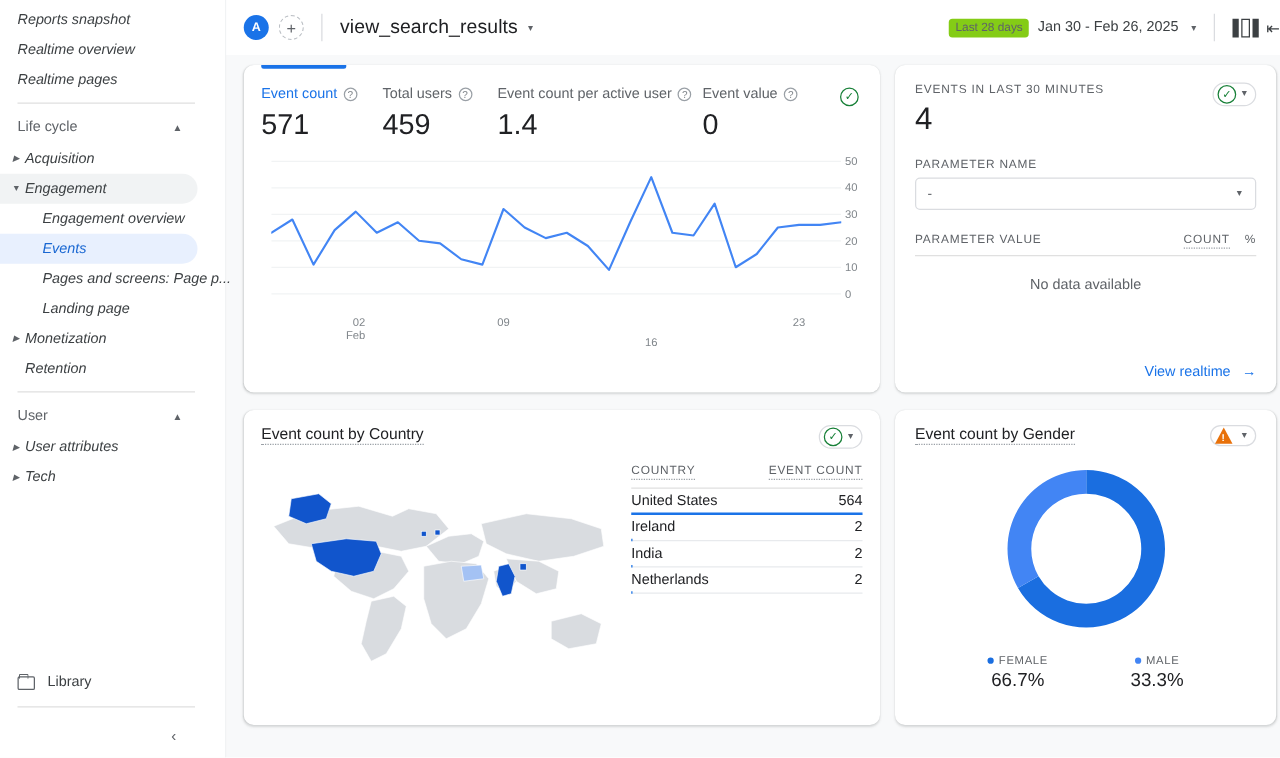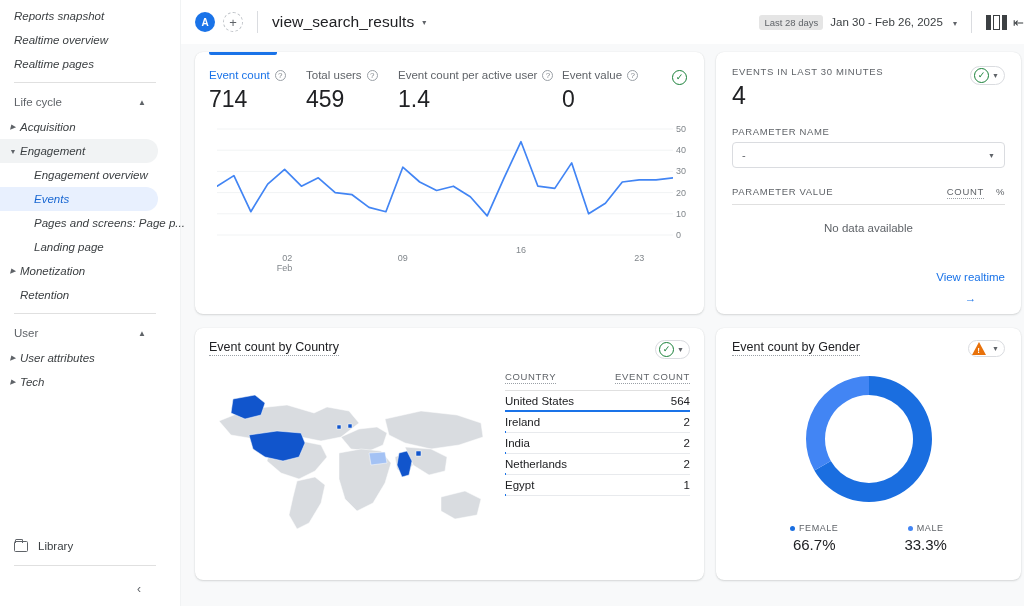--- a/index.html
+++ b/index.html
@@ -114,21 +114,21 @@
   }
   .vbar { width: 1px; height: 22px; background: #dadce0; margin: 0 14px; }
   .page-title {
     font-size: 15.5px; color: #202124; letter-spacing: .1px;
   }
   .title-caret {
     margin-left: 8px; font-size: 8px; color: #5f6368; cursor: pointer;
   }
   .spacer { flex: 1 1 auto; }
   .chip-28 {
-    background: #e5e5e5; color: #5f6368;
+    background: #84cc16; color: #5f6368;
     font-size: 9.5px; padding: 2px 5px; border-radius: 3px;
     white-space: nowrap;
   }
   .daterange {
     font-size: 11.5px; color: #3c4043; margin-left: 7px;
     white-space: nowrap; cursor: pointer;
   }
   .dr-caret { font-size: 8px; color: #5f6368; margin-left: 7px; }
   .cmp-icon { display: flex; gap: 2px; align-items: center; cursor: pointer; }
   .cmp-icon span { display: block; width: 5px; height: 15px; background: #3c4043; }
@@ -226,21 +226,21 @@
     border-bottom: 1px solid #e0e0e0; padding-bottom: 5px;
   }
   .pv-head .cap:first-child { flex: 1 1 auto; }
   .dotted { border-bottom: 1px dotted #9aa0a6; padding-bottom: 1px; }
   .nodata {
     text-align: center; font-size: 11.5px; color: #5f6368; margin-top: 17px;
   }
   .view-rt {
     position: absolute; right: 16px; bottom: 10px;
     font-size: 11.5px; color: #1a73e8; cursor: pointer;
-    display: flex; align-items: center; gap: 9px; flex-direction: column;
+    display: flex; align-items: center; gap: 9px;
   }
 
   
   #country-card { height: 252px; padding: 12px 14px 13px 14px; overflow: hidden; }
   .card-title {
     font-size: 12.5px; color: #202124;
     border-bottom: 1px dotted #9aa0a6; display: inline-block;
     padding-bottom: 1px; cursor: pointer;
   }
   .card-title .dim { color: #202124; }
@@ -391,21 +391,21 @@
 
         <div class="card card-lg" id="metrics-card">
           <div class="tab-underline"></div>
 
           <div class="metrics-row">
             <div class="metric primary m1">
               <div class="lbl">
                 <span>Event count</span>
                 <span class="qmark">?</span>
               </div>
-              <div class="val">714</div>
+              <div class="val">571</div>
             </div>
             <div class="metric m2">
               <div class="lbl">
                 <span>Total users</span>
                 <span class="qmark">?</span>
               </div>
               <div class="val">459</div>
             </div>
             <div class="metric m3">
               <div class="lbl">
@@ -447,21 +447,21 @@
                 <div class="yl" style="top: 8px;">50</div>
               </div>
             <div id="lc-xlabels">
                 <div class="xl" style="left: 75.5556px; top: 132px;">
                   <div>02</div>
                   <div>Feb</div>
                 </div>
                 <div class="xl" style="left: 193.778px; top: 132px;">
                   <div>09</div>
                 </div>
-                <div class="xl" style="left: 312px; top: 124px;">
+                <div class="xl" style="left: 312px; top: 148px;">
                   <div>16</div>
                 </div>
                 <div class="xl" style="left: 430.222px; top: 132px;">
                   <div>23</div>
                 </div>
               </div>
           </div>
         </div>
 
         <div class="card card-sm" id="realtime-card">
@@ -553,25 +553,20 @@
                   <div class="tbl-row">
                     <span>India</span>
                     <span>2</span>
                     <span class="bar" style="width: 0.7%;"></span>
                   </div>
                   <div class="tbl-row">
                     <span>Netherlands</span>
                     <span>2</span>
                     <span class="bar" style="width: 0.7%;"></span>
                   </div>
-                  <div class="tbl-row">
-                    <span>Egypt</span>
-                    <span>1</span>
-                    <span class="bar" style="width: 0.7%;"></span>
-                  </div>
                 </div>
             </div>
           </div>
         </div>
 
         <div class="card card-sm" id="gender-card">
           <div style="display:flex;justify-content:space-between;align-items:flex-start">
             <div class="card-title"><span>Event count by </span><span class="dim">Gender</span></div>
             <div class="status-pill bordered" style="position:static;gap:6px">
               <span class="warn"></span>

